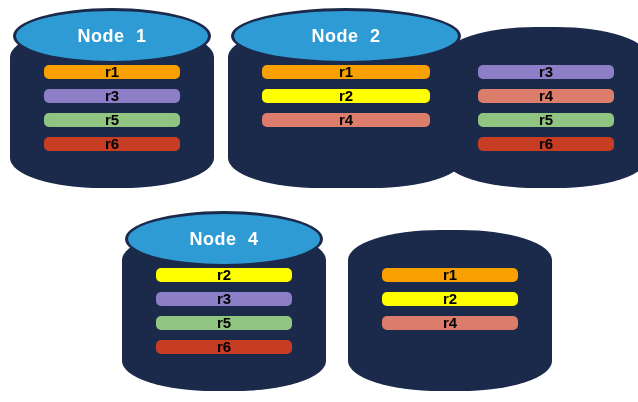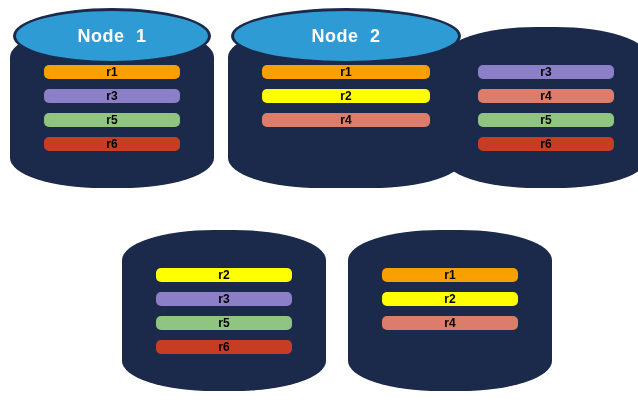--- a/index.html
+++ b/index.html
@@ -64,21 +64,21 @@
     display: flex;
     flex-direction: column;
     gap: 10px;
   }
   .bar {
     height: 14px;
     border-radius: 5px;
     display: flex;
     align-items: center;
     justify-content: center;
-    font-size: 12px;
+    font-size: 15px;
     font-weight: bold;
     color: #000000;
     line-height: 14px;
     user-select: none;
   }
 </style>
 </head>
 <body>
 
 <div class="canvas">
@@ -113,20 +113,23 @@
     <div class="bars">
         <div class="bar" style="background: rgb(140, 127, 199); color: rgb(0, 0, 0);">r3</div>
         <div class="bar" style="background: rgb(220, 125, 108); color: rgb(0, 0, 0);">r4</div>
         <div class="bar" style="background: rgb(144, 197, 129); color: rgb(0, 0, 0);">r5</div>
         <div class="bar" style="background: rgb(198, 61, 36); color: rgb(0, 0, 0);">r6</div>
       </div>
   </div>
 
   <div class="cylinder pos-n4">
     <div class="cyl-body"></div>
+    <div class="cyl-top">
+      <span class="node-title">Node 4</span>
+    </div>
     <div class="bars">
         <div class="bar" style="background: rgb(255, 255, 0); color: rgb(0, 0, 0);">r2</div>
         <div class="bar" style="background: rgb(140, 127, 199); color: rgb(0, 0, 0);">r3</div>
         <div class="bar" style="background: rgb(144, 197, 129); color: rgb(0, 0, 0);">r5</div>
         <div class="bar" style="background: rgb(198, 61, 36); color: rgb(0, 0, 0);">r6</div>
       </div>
   </div>
 
   <div class="cylinder pos-n5">
     <div class="cyl-body"></div>

